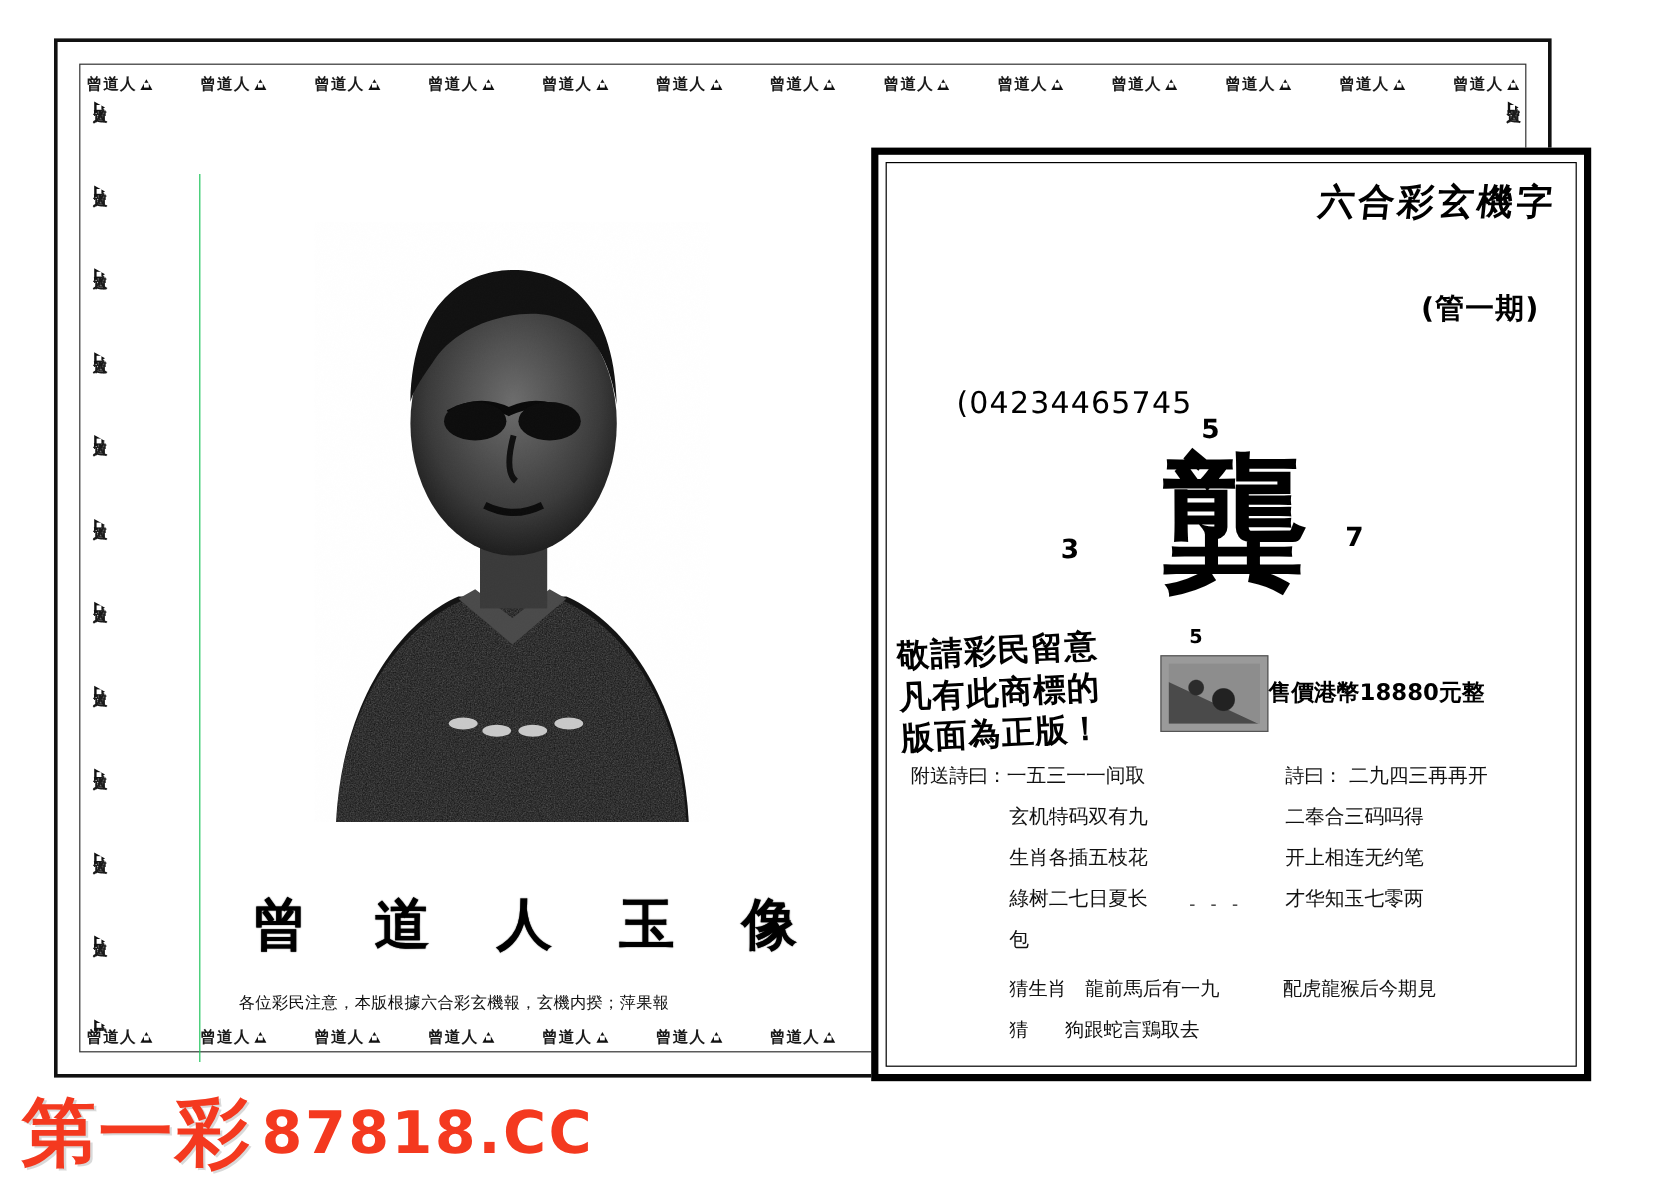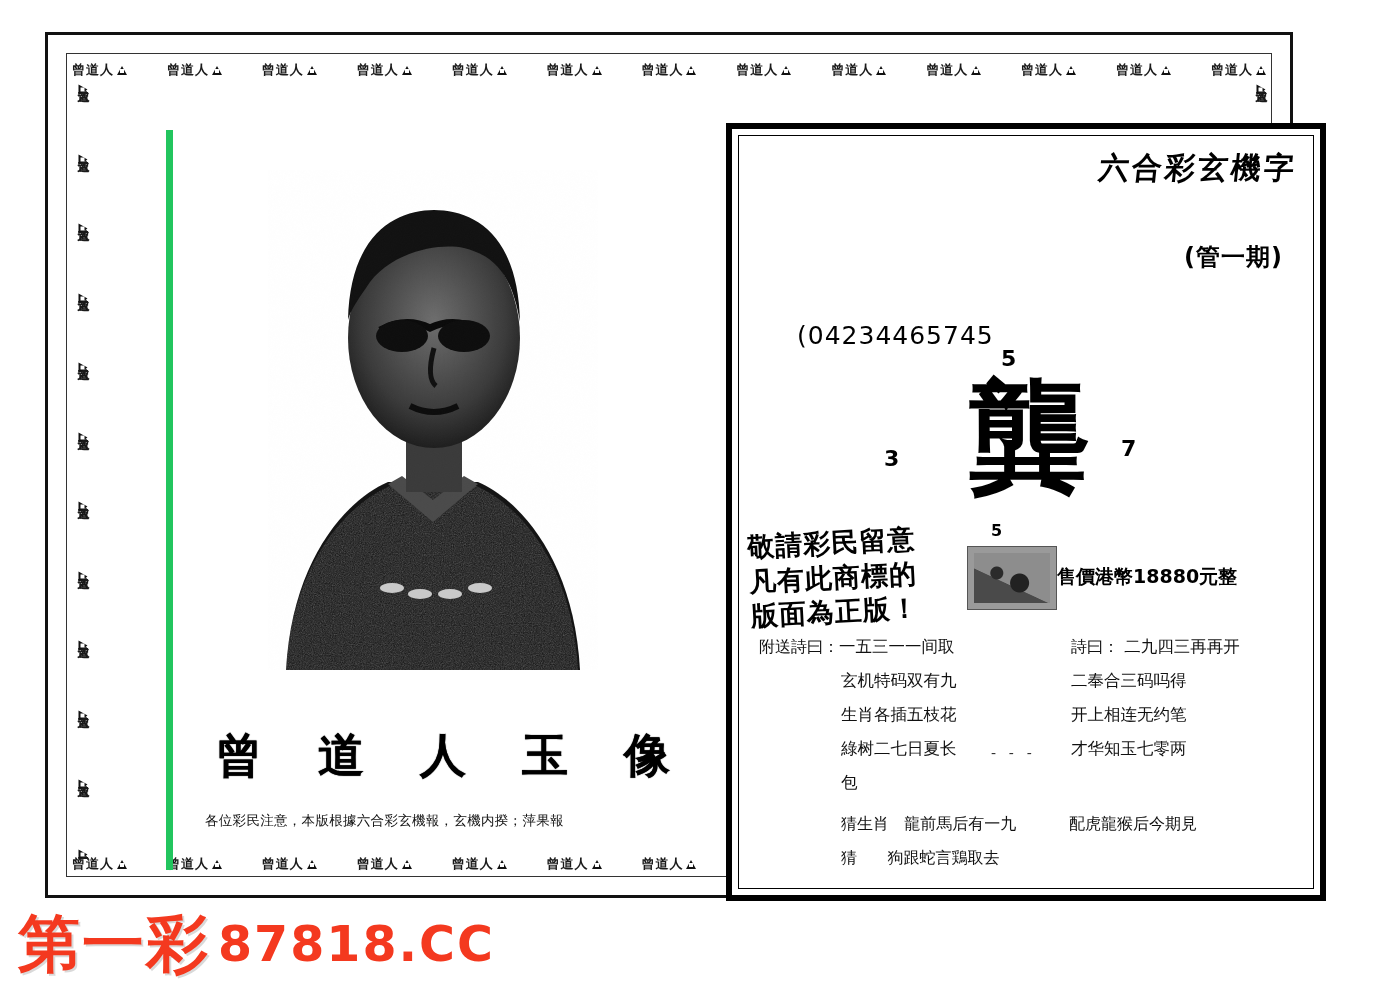--- a/index.html
+++ b/index.html
@@ -19,21 +19,21 @@
   .band-v{top:44px;bottom:36px;width:26px;flex-direction:column;justify-content:space-between;}
   .band-left{left:22px;}
   .band-right{right:16px;}
   .mark{font-size:13px;font-weight:bold;letter-spacing:1px;white-space:nowrap;display:flex;align-items:center;gap:3px;}
   .band-v .mark{writing-mode:vertical-rl;text-orientation:upright;font-size:12px;}
   .tri{display:inline-block;width:0;height:0;border-left:5px solid transparent;border-right:5px solid transparent;border-bottom:9px solid #111;position:relative;}
   .tri::after{content:"";position:absolute;left:-2px;top:3px;width:4px;height:4px;background:#fff;}
   .band-v .tri{transform:rotate(90deg);}
 
   
-  .left-col{position:absolute;left:118px;top:95px;width:540px;height:740px;border-left:7px solid #22c55e;}
+  .left-col{position:absolute;left:118px;top:110px;width:540px;height:740px;border-left:1px solid #22c55e;}
   .portrait-wrap{position:absolute;left:95px;top:40px;width:330px;height:500px;}
   .portrait{position:absolute;left:0;top:0;width:330px;height:500px;}
 
   .title-big{position:absolute;left:30px;top:595px;width:500px;text-align:center;font-family:"DejaVu Serif","Liberation Serif",serif;font-weight:bold;font-size:46px;letter-spacing:20px;color:#000;text-shadow:0 0 1px #000;}
   .small-note{position:absolute;left:32px;width:505px;font-size:13.5px;color:#111;font-family:Liberation Serif, serif;letter-spacing:.3px;}
   .note1{top:682px;}
   .note2{top:712px;}
 
   
   .right-panel{position:absolute;left:678px;top:88px;width:588px;height:766px;border:6px solid #000;background:#fff;}

